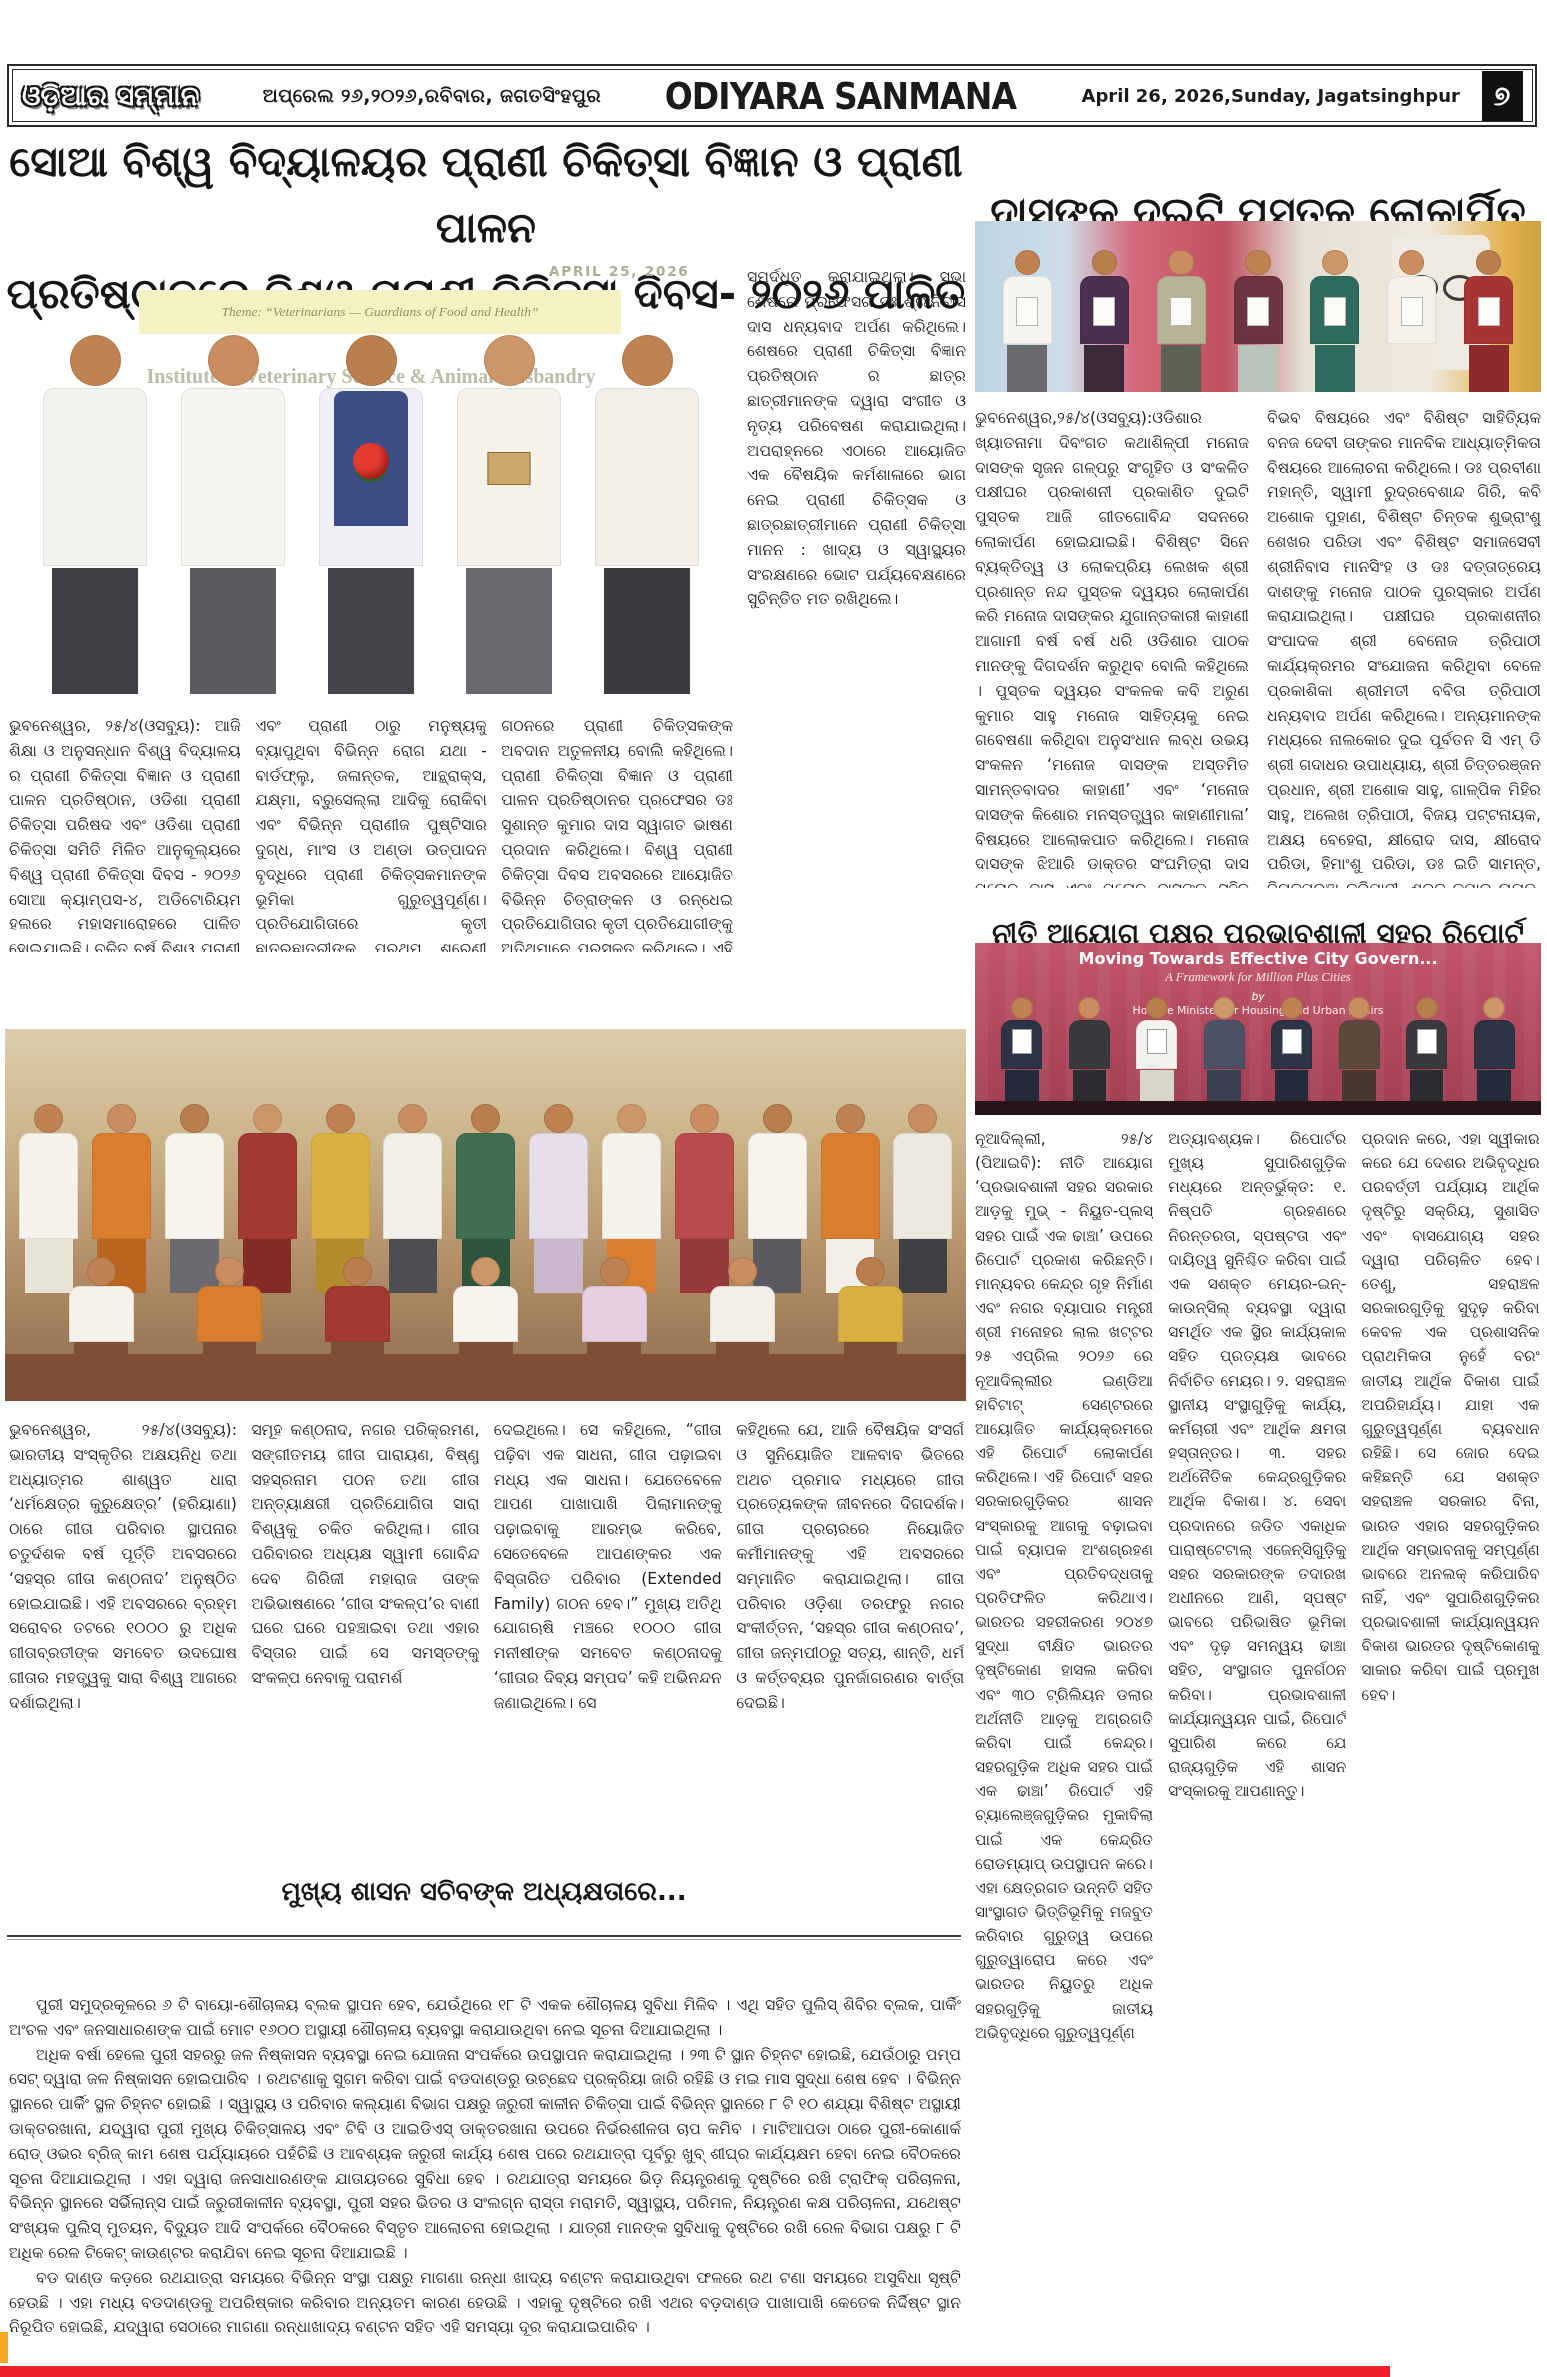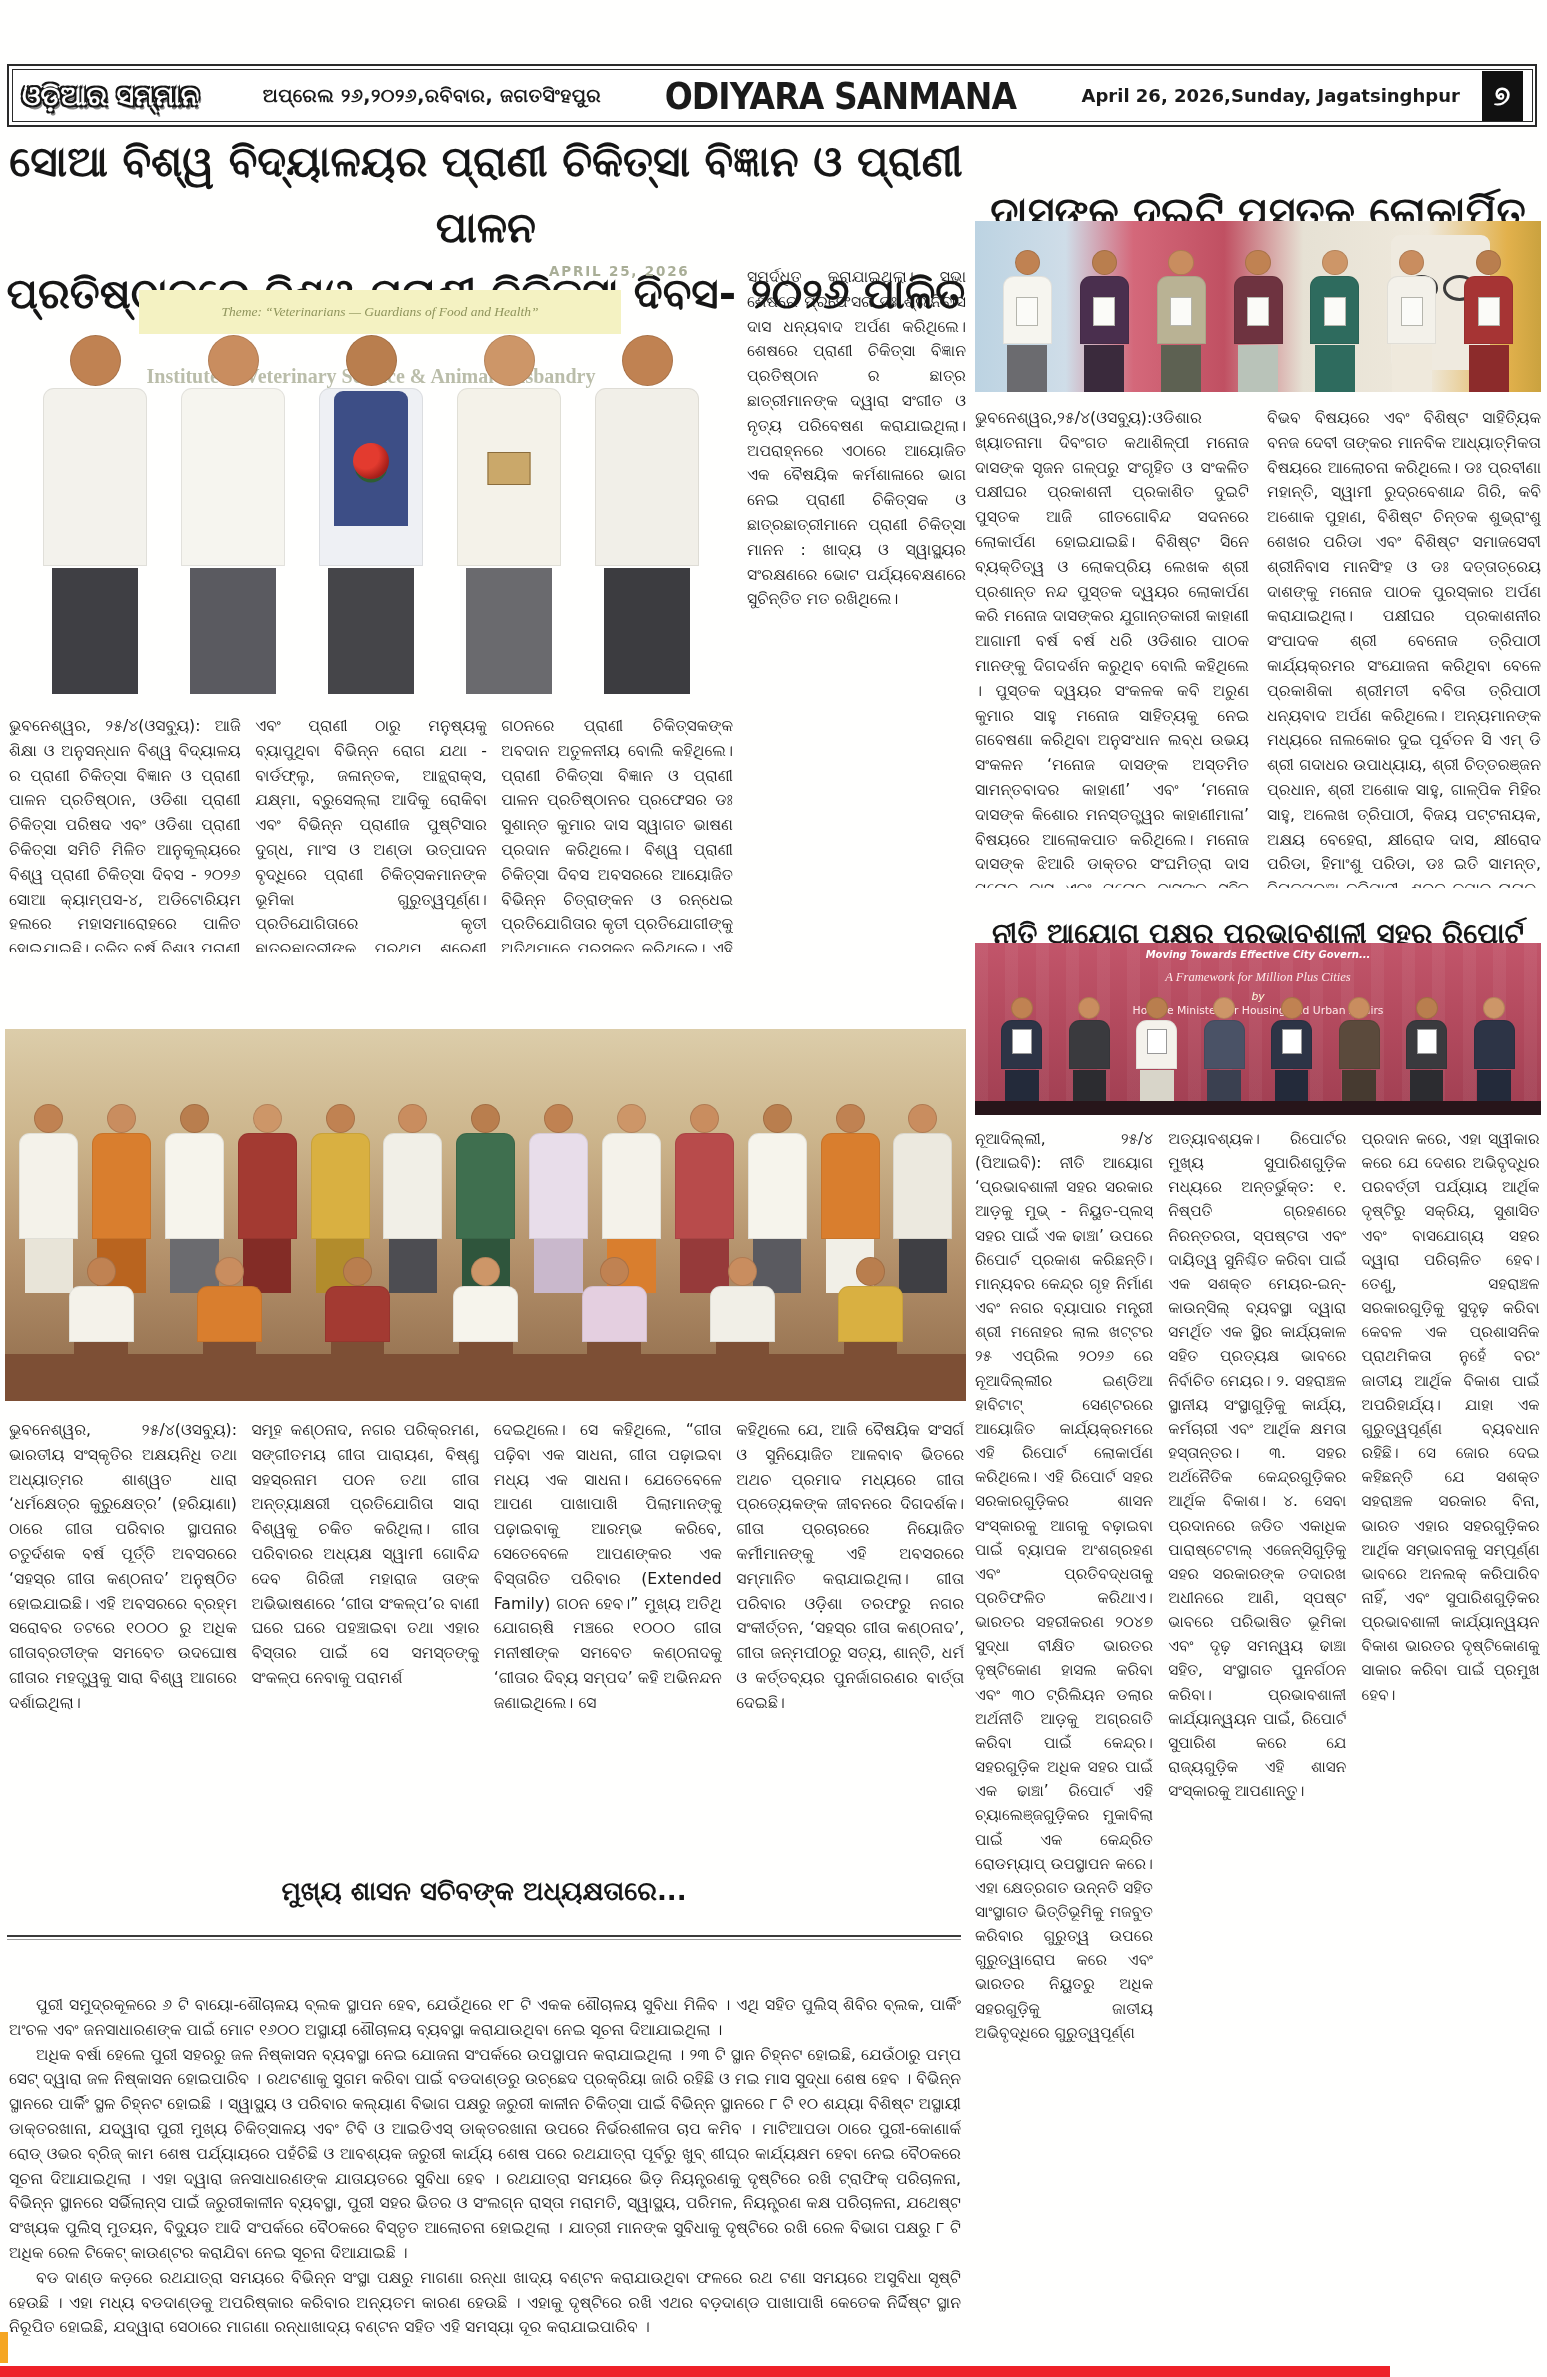--- a/index.html
+++ b/index.html
@@ -84,21 +84,21 @@
   .photo-c .backrow .fig .h{width:27px;height:27px;}
   .photo-c .backrow .fig .l{flex:0 0 54px;}
   .photo-c .frontrow{bottom:36px;}
   .photo-c .frontrow .fig{width:65px;height:108px;}
   .photo-c .frontrow .fig .h{width:27px;height:27px;}
   .photo-c .frontrow .fig .l{flex:0 0 23.4px;}
   .photo-d{left:975px;top:943px;width:566px;height:172px;
            background:linear-gradient(180deg,#c2556a 0%,#b34a5e 45%,#a03f52 100%);}
   .photo-d .bldg{position:absolute;inset:0;
        background:repeating-linear-gradient(90deg,rgba(255,255,255,.05) 0 12.6px,rgba(0,0,0,0) 12.6px 30.5px);}
-  .photo-d .cap1{position:absolute;left:0;right:0;top:6.3px;text-align:center;color:#fff;font-weight:700;font-size:10px;font-style:italic;}
+  .photo-d .cap1{position:absolute;left:0;right:0;top:6.3px;text-align:center;color:#fff;font-weight:700;font-size:16px;}
   .photo-d .cap2{position:absolute;left:0;right:0;top:27px;text-align:center;color:#ffe9ea;font-size:12.6px;font-style:italic;
                  font-family:"Liberation Serif","DejaVu Serif",serif;}
   .photo-d .cap3{position:absolute;left:0;right:0;top:47px;text-align:center;color:#ffd;font-size:10.8px;font-style:italic;}
   .photo-d .cap4{position:absolute;left:0;right:0;top:61px;text-align:center;color:#ffe9ea;font-size:10.8px;}
   .photo-d .fig{width:41px;height:104px;gap:0.9px;}
   .photo-d .fig .h{width:20px;height:20px;}
   .photo-d .fig .l{flex:0 0 30.5px;}
   .photo-d .table{position:absolute;left:0;right:0;bottom:0;height:14.4px;background:#27151a;}
   .report{position:absolute;left:50%;transform:translateX(-50%);top:32px;width:18px;height:23.4px;background:#fff;border:0.9px solid #999;}
 </style>

